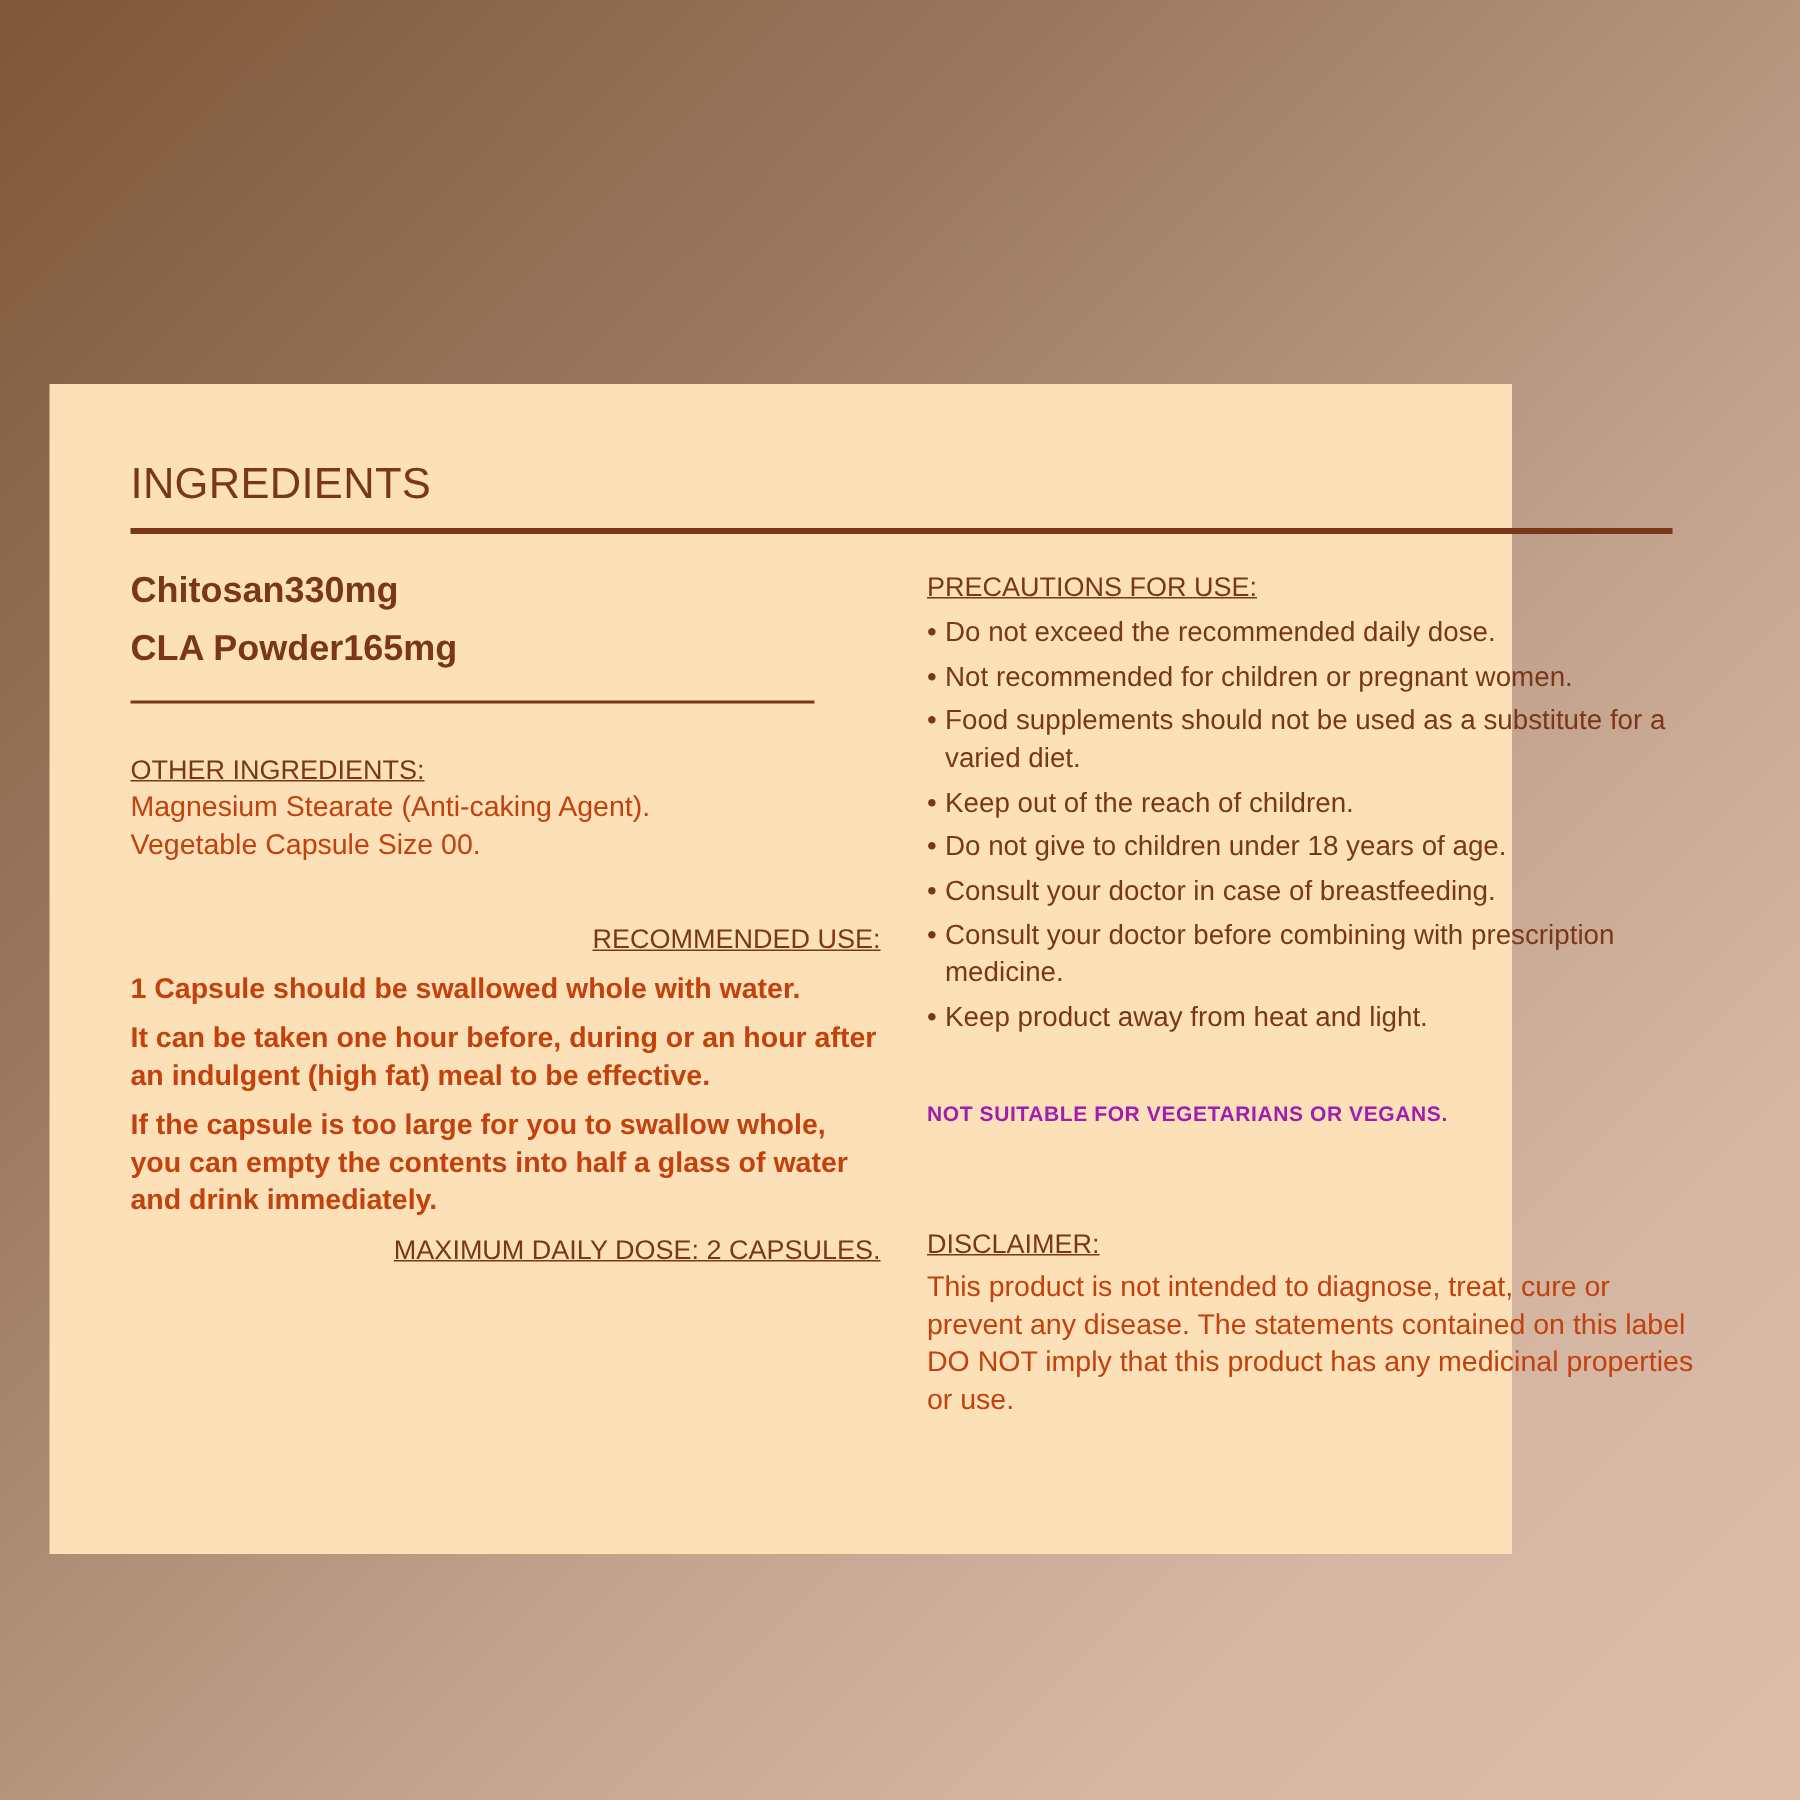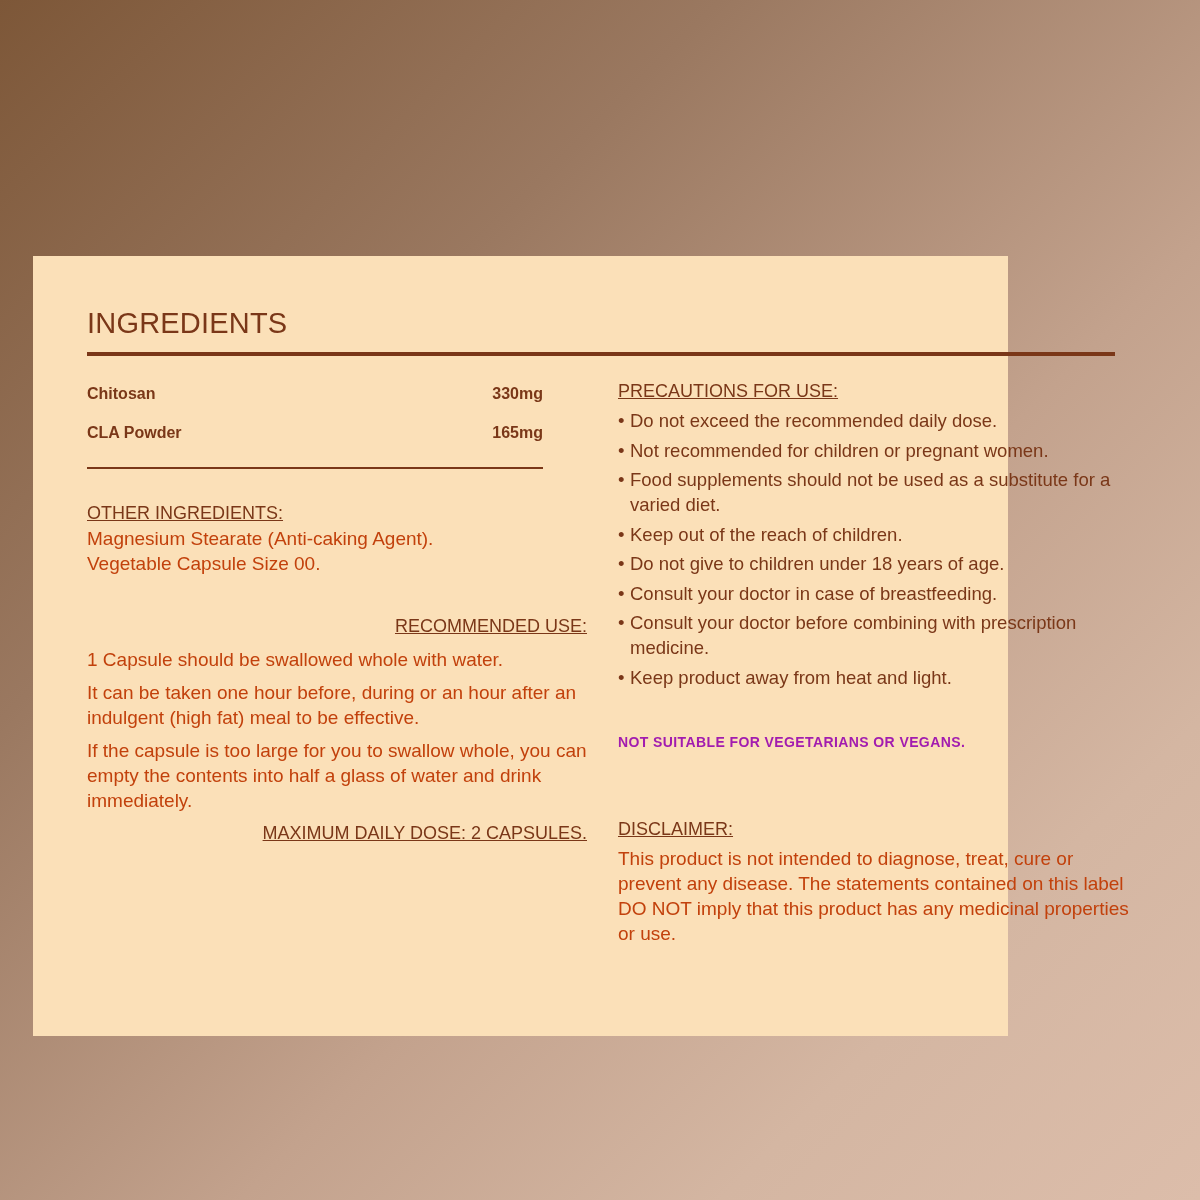--- a/index.html
+++ b/index.html
@@ -44,24 +44,23 @@
       background: #7a3718;
     }
     .col-left {
       position: absolute;
       left: 54px;
       top: 118px;
       width: 500px;
     }
     .ing-row {
       display: flex;
-      justify-content: space-between;
       width: 456px;
       font-weight: bold;
-      font-size: 16px;
+      font-size: 24px;
       line-height: 39px;
       color: #7a3718;
     }
     .rule-thin {
       width: 456px;
       height: 2px;
       background: #7a3718;
       margin-top: 15px;
     }
     .label {
@@ -76,21 +75,21 @@
       color: #c2410c;
       margin: 0;
     }
     .other {
       margin-top: 32px;
     }
     .rec {
       margin-top: 38px;
     }
     .rec .label { margin-bottom: 8px; text-align: right; }
-    .rec .para { margin-bottom: 8px; }
+    .rec .para { margin-bottom: 8px; font-weight: bold; }
     .col-right {
       position: absolute;
       left: 585px;
       top: 123px;
       width: 520px;
     }
     .bullets {
       list-style: none;
       padding: 0;
       margin: 4px 0 0 0;

